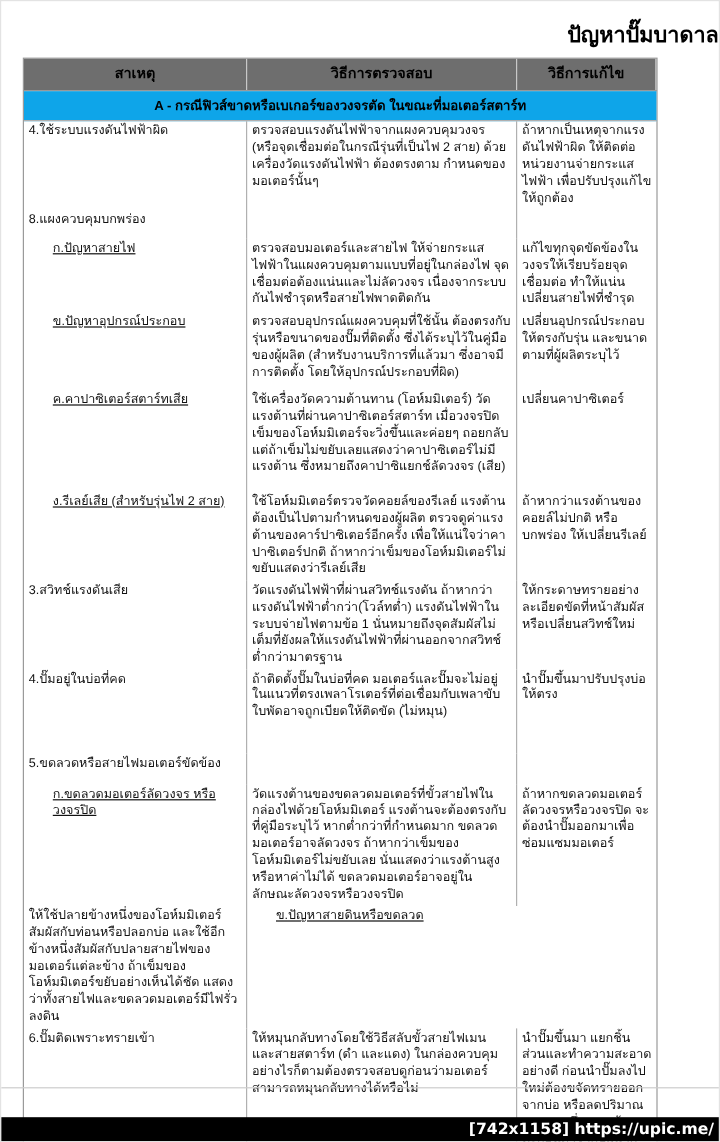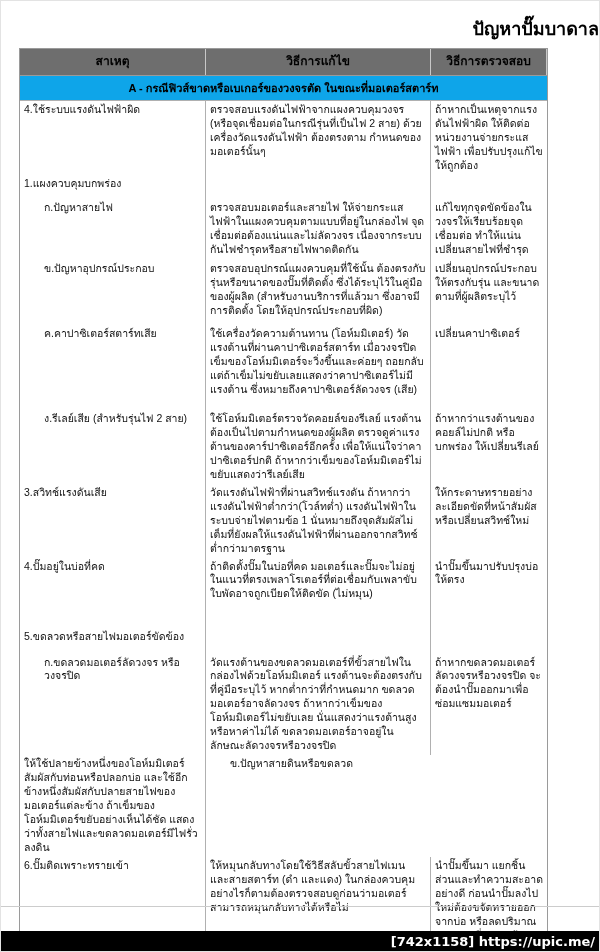--- a/index.html
+++ b/index.html
@@ -55,21 +55,21 @@
   .section-row{
     background:#c9c9c9;
     border-bottom:1px solid #b0b0b0;
     text-align:center;
     font-weight:bold;
     font-size:11px;
     padding:3px 2px;
     color:#000;
   }
   .cause{padding-left:4px;}
-  .cause.indent{padding-left:24px;}
+  .cause.indent{padding-left:24px;text-decoration:underline;}
   .bottom-rule{
     position:absolute;left:0;top:905px;width:600px;height:0;
     border-top:1px solid #cccccc;
   }
   .footer-bar{
     position:absolute;left:0;bottom:0;width:600px;height:20px;
     display:flex;align-items:center;justify-content:flex-end;
     padding-right:6px;box-sizing:border-box;
     font-size:13px;font-weight:bold;
     font-family:"DejaVu Sans",sans-serif;
@@ -80,53 +80,53 @@
 <body>
 
 <div class="page">
 
   <div class="title">ปัญหาปั๊มบาดาล</div>
 
   <div class="doc-table">
 
     <div class="trow hdr-row" style="background: rgb(110, 110, 110);">
       <div class="cell">สาเหตุ</div>
+      <div class="cell">วิธีการตรวจสอบ</div>
       <div class="cell">วิธีการแก้ไข</div>
-      <div class="cell">วิธีการตรวจสอบ</div>
     </div>
 
     <div class="section-row" style="background: #0ea5e9;">A - กรณีฟิวส์ขาดหรือเบเกอร์ของวงจรตัด ในขณะที่มอเตอร์สตาร์ท</div>
 
     <div class="trow" style="min-height:73px">
       <div class="cell cause">4.ใช้ระบบแรงดันไฟฟ้าผิด</div>
       <div class="cell">ตรวจสอบแรงดันไฟฟ้าจากแผงควบคุมวงจร (หรือจุดเชื่อมต่อในกรณีรุ่นที่เป็นไฟ 2 สาย) ด้วยเครื่องวัดแรงดันไฟฟ้า ต้องตรงตาม กำหนดของมอเตอร์นั้นๆ</div>
       <div class="cell">ถ้าหากเป็นเหตุจากแรงดันไฟฟ้าผิด ให้ติดต่อหน่วยงานจ่ายกระแสไฟฟ้า เพื่อปรับปรุงแก้ไขให้ถูกต้อง</div>
     </div>
 
     <div class="trow" style="min-height:24px">
-      <div class="cell cause">1.แผงควบคุมบกพร่อง</div>
+      <div class="cell cause">8.แผงควบคุมบกพร่อง</div>
       <div class="cell"></div>
       <div class="cell"></div>
     </div>
 
     <div class="trow" style="min-height:61px">
       <div class="cell cause indent">ก.ปัญหาสายไฟ</div>
       <div class="cell">ตรวจสอบมอเตอร์และสายไฟ ให้จ่ายกระแสไฟฟ้าในแผงควบคุมตามแบบที่อยู่ในกล่องไฟ จุดเชื่อมต่อต้องแน่นและไม่ลัดวงจร เนื่องจากระบบกันไฟชำรุดหรือสายไฟพาดติดกัน</div>
       <div class="cell">แก้ไขทุกจุดขัดข้องในวงจรให้เรียบร้อยจุดเชื่อมต่อ ทำให้แน่น เปลี่ยนสายไฟที่ชำรุด</div>
     </div>
 
     <div class="trow" style="min-height:65px">
       <div class="cell cause indent">ข.ปัญหาอุปกรณ์ประกอบ</div>
       <div class="cell">ตรวจสอบอุปกรณ์แผงควบคุมที่ใช้นั้น ต้องตรงกับรุ่นหรือขนาดของปั๊มที่ติดตั้ง ซึ่งได้ระบุไว้ในคู่มือของผู้ผลิต (สำหรับงานบริการที่แล้วมา ซึ่งอาจมีการติดตั้ง โดยให้อุปกรณ์ประกอบที่ผิด)</div>
       <div class="cell">เปลี่ยนอุปกรณ์ประกอบให้ตรงกับรุ่น และขนาดตามที่ผู้ผลิตระบุไว้</div>
     </div>
 
     <div class="trow" style="min-height:85px">
       <div class="cell cause indent">ค.คาปาซิเตอร์สตาร์ทเสีย</div>
-      <div class="cell">ใช้เครื่องวัดความต้านทาน (โอห์มมิเตอร์) วัดแรงต้านที่ผ่านคาปาซิเตอร์สตาร์ท เมื่อวงจรปิดเข็มของโอห์มมิเตอร์จะวิ่งขึ้นและค่อยๆ ถอยกลับ แต่ถ้าเข็มไม่ขยับเลยแสดงว่าคาปาซิเตอร์ไม่มีแรงต้าน ซึ่งหมายถึงคาปาซิเตอร์ลัดวงจร (เสีย)</div>
+      <div class="cell">ใช้เครื่องวัดความต้านทาน (โอห์มมิเตอร์) วัดแรงต้านที่ผ่านคาปาซิเตอร์สตาร์ท เมื่อวงจรปิดเข็มของโอห์มมิเตอร์จะวิ่งขึ้นและค่อยๆ ถอยกลับ แต่ถ้าเข็มไม่ขยับเลยแสดงว่าคาปาซิเตอร์ไม่มีแรงต้าน ซึ่งหมายถึงคาปาซิแยกช์ลัดวงจร (เสีย)</div>
       <div class="cell">เปลี่ยนคาปาซิเตอร์</div>
     </div>
 
     <div class="trow" style="min-height:74px">
       <div class="cell cause indent">ง.รีเลย์เสีย (สำหรับรุ่นไฟ 2 สาย)</div>
       <div class="cell">ใช้โอห์มมิเตอร์ตรวจวัดคอยล์ของรีเลย์ แรงต้านต้องเป็นไปตามกำหนดของผู้ผลิต ตรวจดูค่าแรงต้านของคาร์ปาซิเตอร์อีกครั้ง เพื่อให้แน่ใจว่าคาปาซิเตอร์ปกติ ถ้าหากว่าเข็มของโอห์มมิเตอร์ไม่ขยับแสดงว่ารีเลย์เสีย</div>
       <div class="cell">ถ้าหากว่าแรงต้านของคอยล์ไม่ปกติ หรือบกพร่อง ให้เปลี่ยนรีเลย์</div>
     </div>
 
     <div class="trow" style="min-height:71px">

